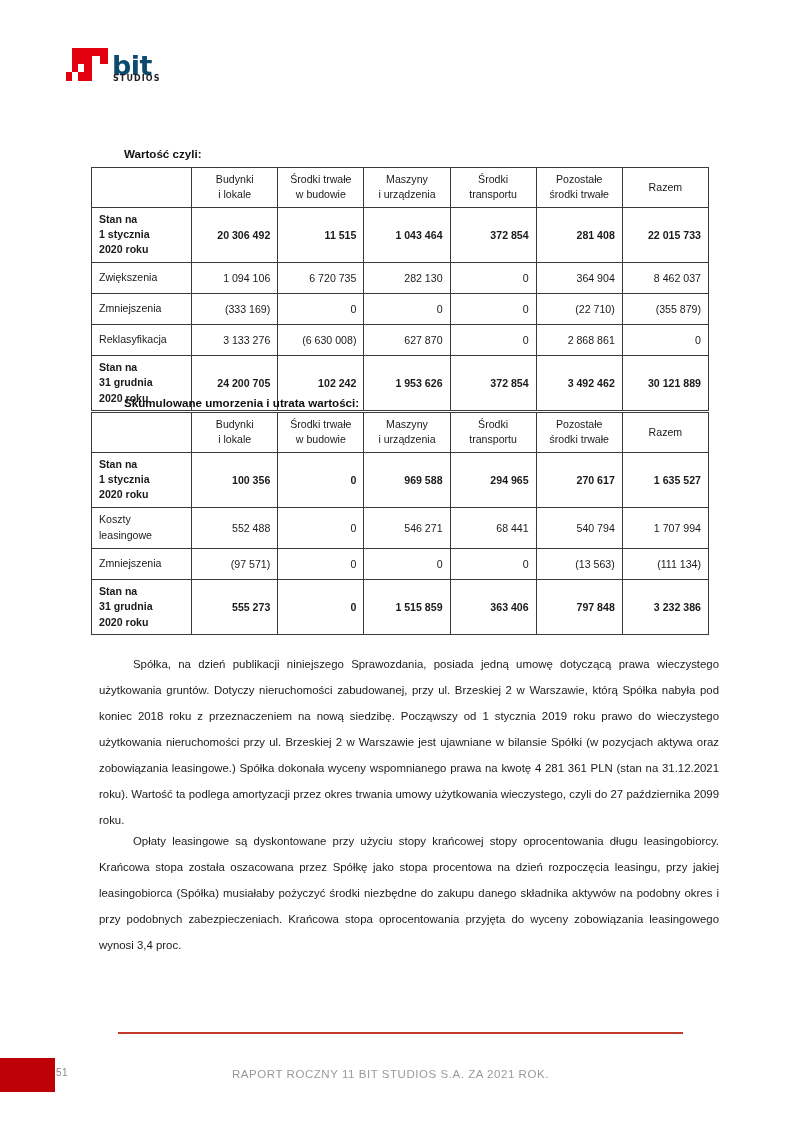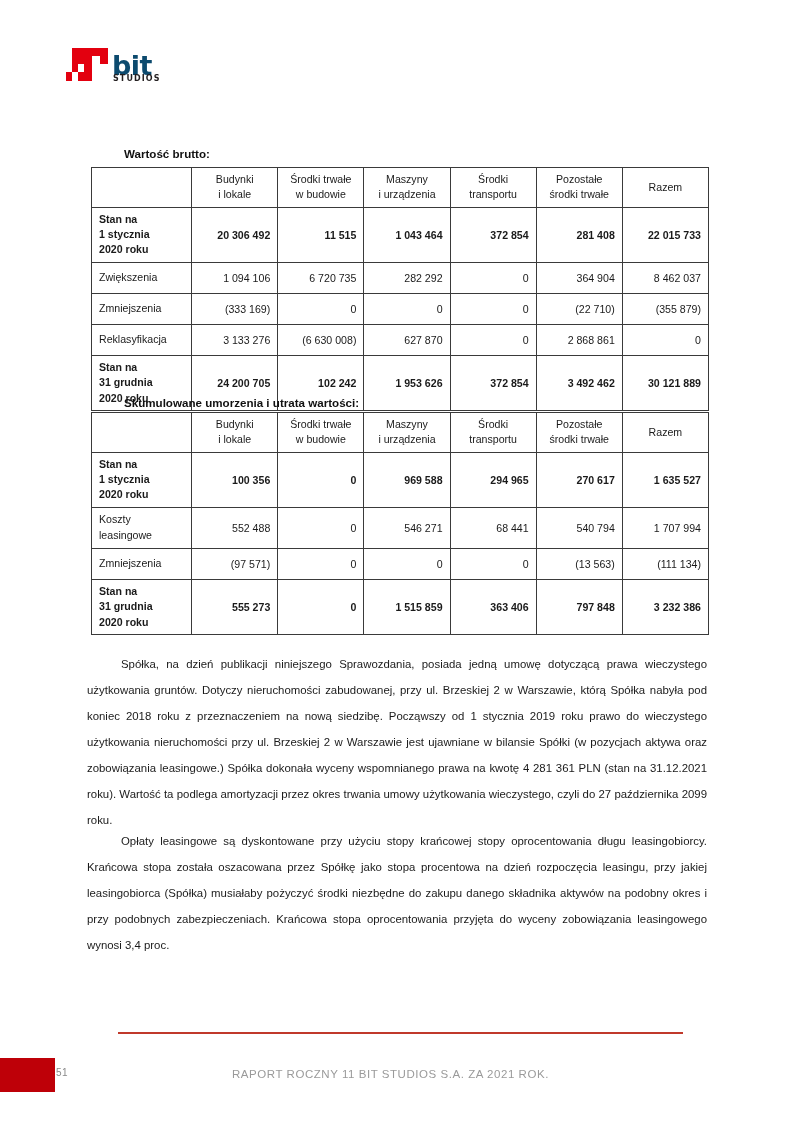--- a/index.html
+++ b/index.html
@@ -116,21 +116,21 @@
   .tbl tr.two td {
     height: 32px;
   }
   .col-lbl  { width: 100px; }
   .col-data { width: 86px; }
   .col-tot  { width: 86px; }
 
   
   .para {
     position: absolute;
-    left: 87px;
+    left: 99px;
     width: 620px;
     font-size: 11.4px;
     line-height: 26px;
     text-align: justify;
     text-justify: inter-word;
     color: #1a1a1a;
     text-indent: 34px;
   }
   #p1 { top: 640px; }
   #p2 { top: 817px; }
@@ -177,21 +177,21 @@
 
   <div class="logo-block">
     <svg class="logo-mark" viewBox="0 0 42 33">
       <path d="M0 0 H42 V33 H0 Z" fill="#ffffff"></path>
       <path d="M6 0 H42 V16 H34 V8 H26 V33 H18 V16 H12 V24 H6 Z M0 24 H6 V33 H0 Z M12 24 H18 V33 H12 Z" fill="#e3000f"></path>
     </svg>
     <div class="logo-word">bit</div>
     <div class="logo-sub">STUDIOS</div>
   </div>
 
-  <div class="heading" id="h-wart">Wartość brutto:</div>
+  <div class="heading" id="h-wart">Wartość czyli:</div>
 
   <table class="tbl" id="table-brutto">
     <colgroup>
       <col class="col-lbl">
         <col class="col-data">
         <col class="col-data">
         <col class="col-data">
         <col class="col-data">
         <col class="col-data">
         <col class="col-tot">
@@ -233,21 +233,21 @@
         <td class="num">11 515</td>
         <td class="num">1 043 464</td>
         <td class="num">372 854</td>
         <td class="num">281 408</td>
         <td class="num">22 015 733</td>
       </tr>
       <tr class="mid">
         <td class="lbl">Zwiększenia</td>
         <td class="num">1 094 106</td>
         <td class="num">6 720 735</td>
-        <td class="num">282 292</td>
+        <td class="num">282 130</td>
         <td class="num">0</td>
         <td class="num">364 904</td>
         <td class="num">8 462 037</td>
       </tr>
       <tr class="mid">
         <td class="lbl">Zmniejszenia</td>
         <td class="num">(333 169)</td>
         <td class="num">0</td>
         <td class="num">0</td>
         <td class="num">0</td>

